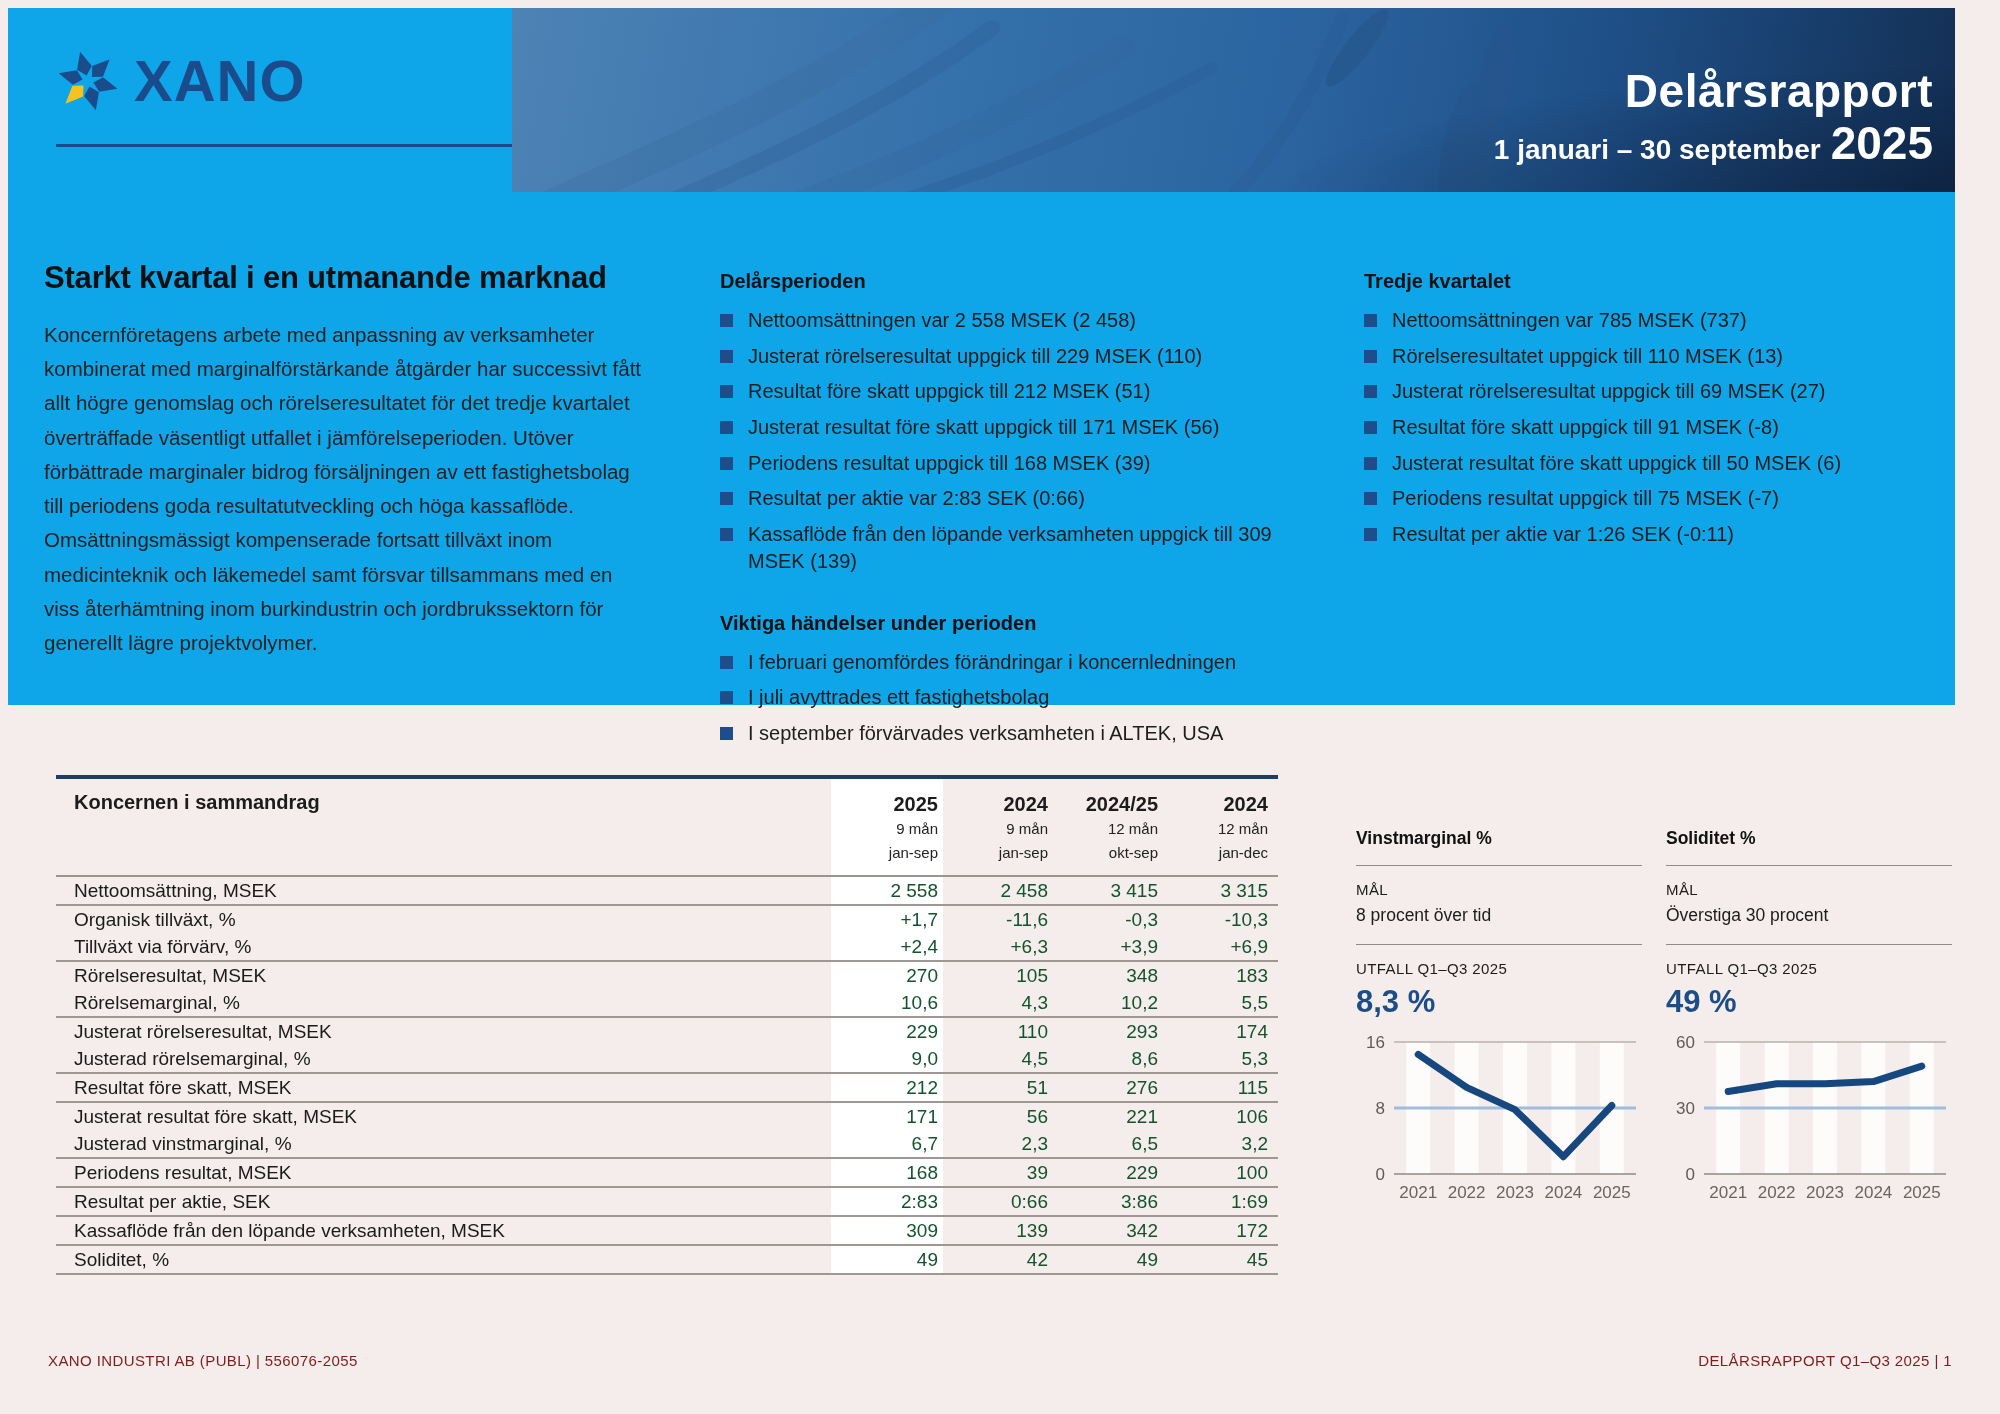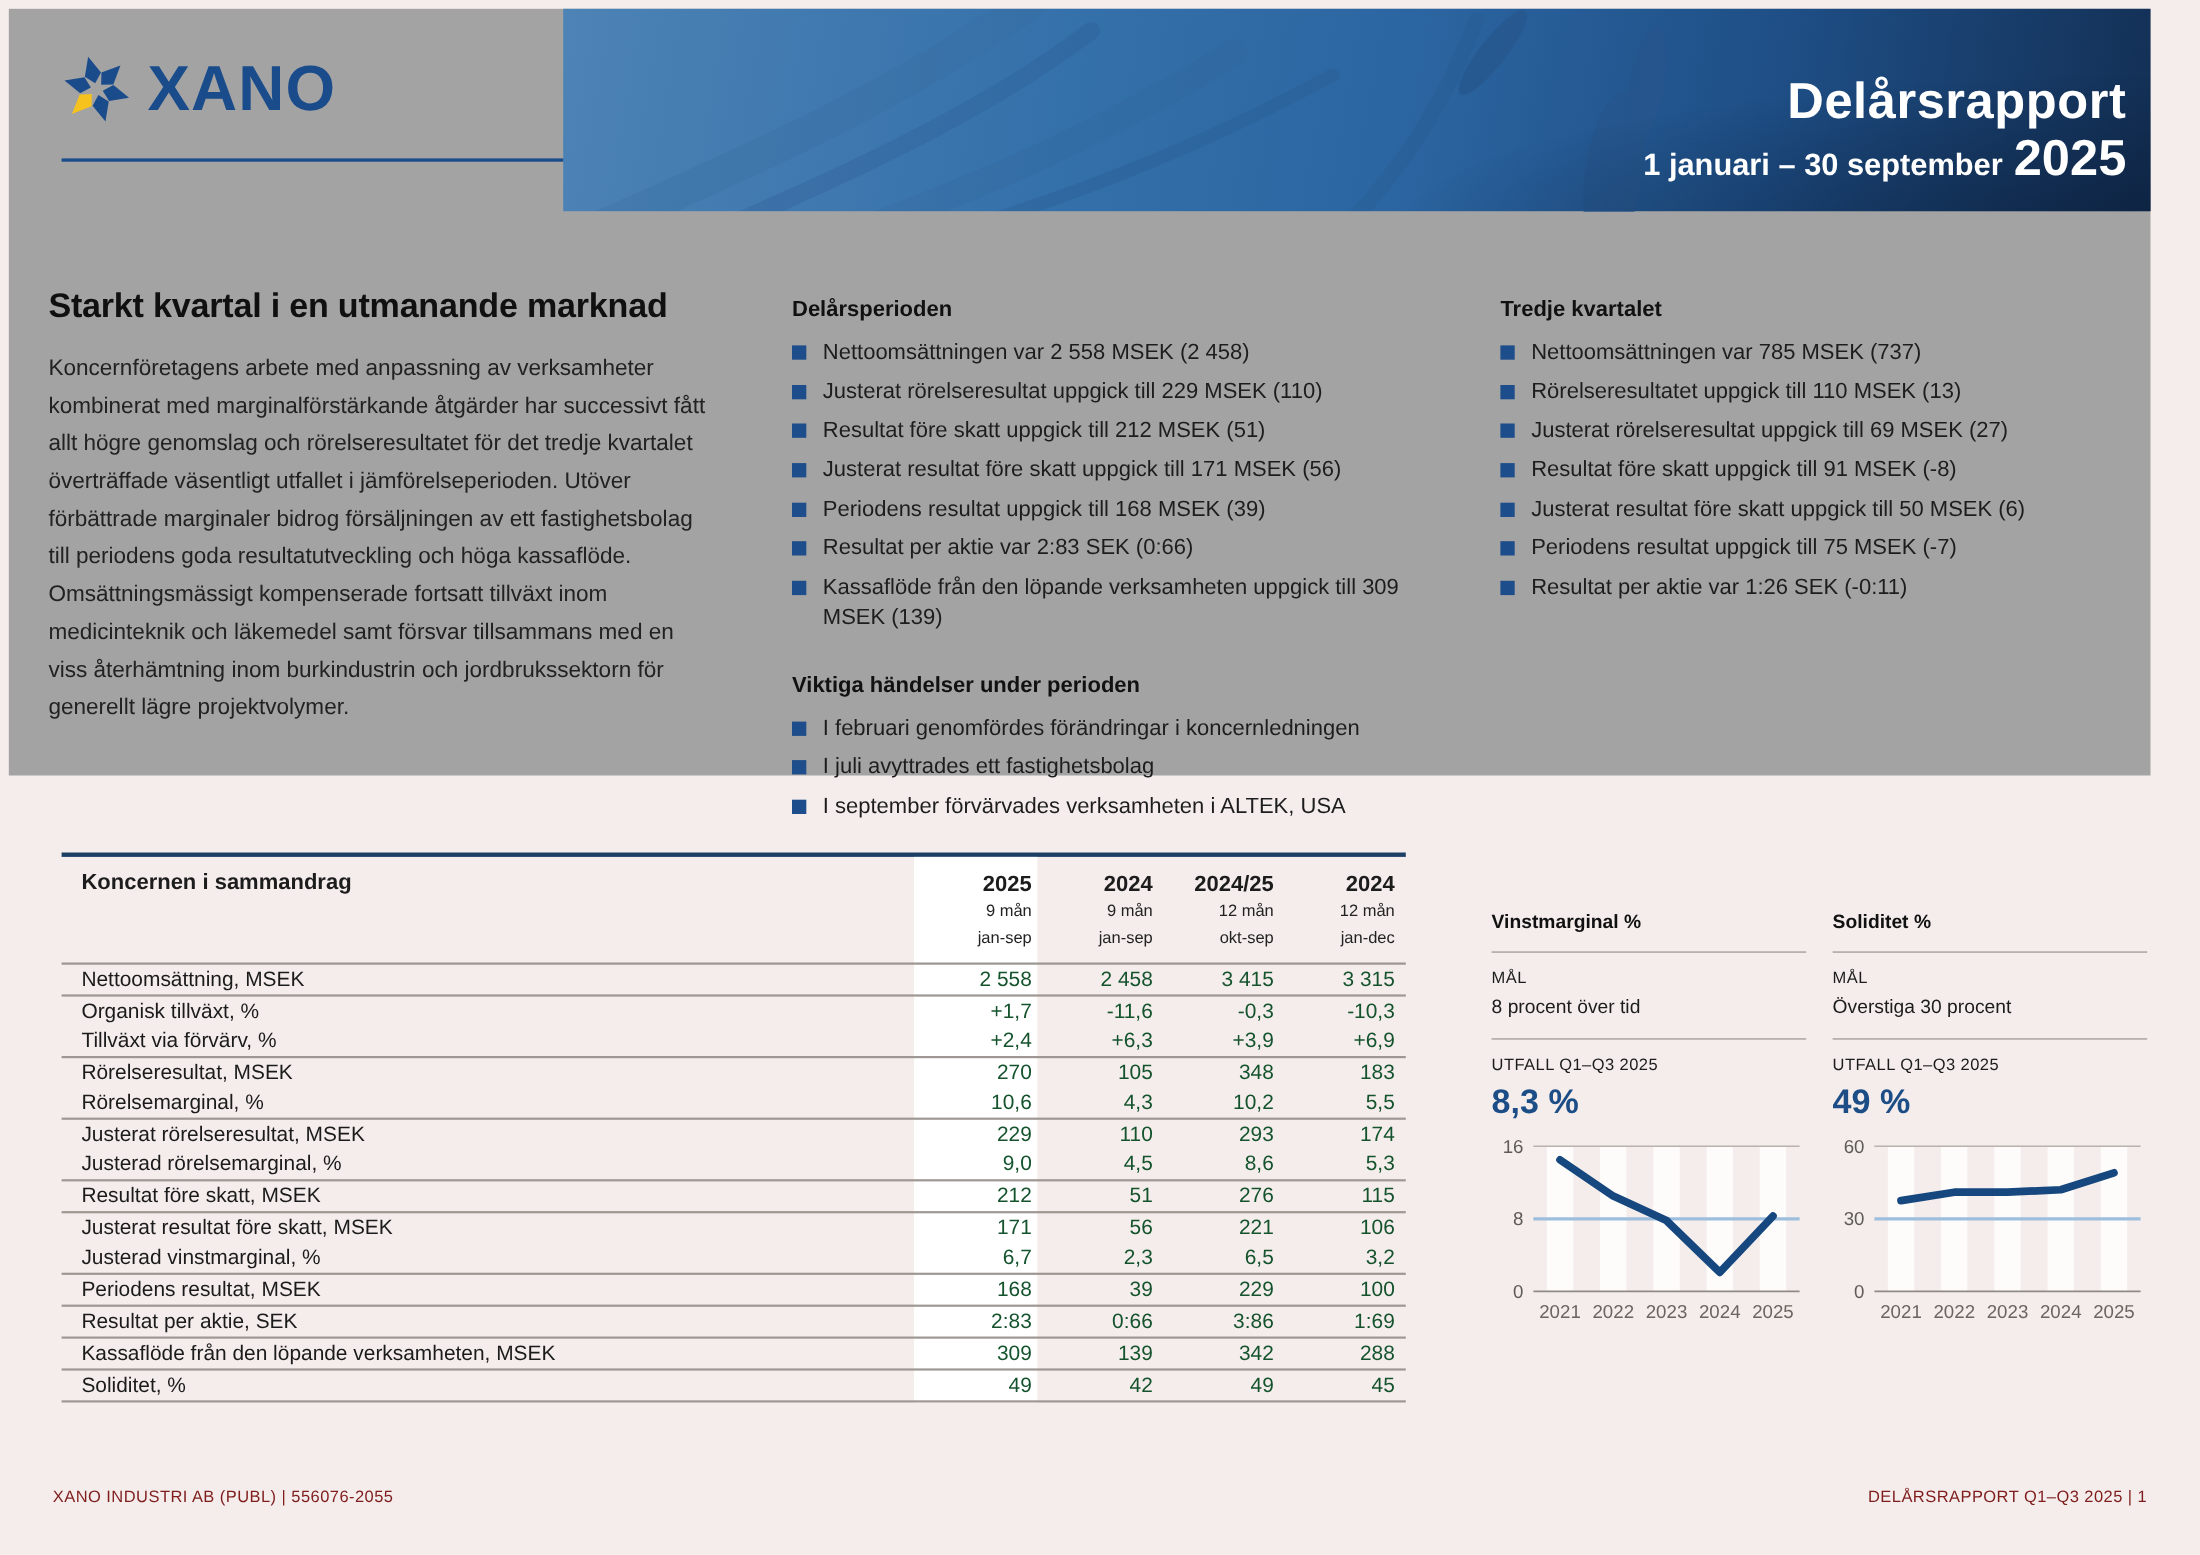--- a/index.html
+++ b/index.html
@@ -5,21 +5,21 @@
   html,body{margin:0;padding:0;}
   body{
     width:2000px;height:1414px;position:relative;overflow:hidden;
     background:#f4edeb;
     font-family:"Liberation Sans","DejaVu Sans",sans-serif;
     color:#1c1c1c;
     -webkit-font-smoothing:antialiased;
   }
   .panel{
     position:absolute;left:8px;top:8px;width:1947px;height:697px;
-    background:#a3a3a3;
+    background:#0ea5e9;
   }
   
   .logo-row{position:absolute;left:48px;top:30px;display:flex;align-items:center;gap:14px;}
   .wordmark{font-size:58px;font-weight:800;letter-spacing:1px;color:#1a4c8c;line-height:1;}
   .logo-rule{position:absolute;left:48px;top:136px;width:462px;height:3px;background:#1a4c8c;}
   
   .hero{
     position:absolute;left:504px;top:0;right:0;height:184px;overflow:hidden;
     background:linear-gradient(100deg,#4d83b5 0%,#3470aa 32%,#2c66a2 52%,#1e4e85 76%,#132f54 100%);
   }
@@ -331,21 +331,21 @@
         <div class="num">2:83</div>
         <div class="num">0:66</div>
         <div class="num">3:86</div>
         <div class="num">1:69</div>
       </div>
       <div class="trow sep">
         <div class="lbl">Kassaflöde från den löpande verksamheten, MSEK</div>
         <div class="num">309</div>
         <div class="num">139</div>
         <div class="num">342</div>
-        <div class="num">288</div>
+        <div class="num">172</div>
       </div>
       <div class="trow sep">
         <div class="lbl">Soliditet, %</div>
         <div class="num">49</div>
         <div class="num">42</div>
         <div class="num">49</div>
         <div class="num">45</div>
       </div>
     </div>
   <div class="botrule"></div>

